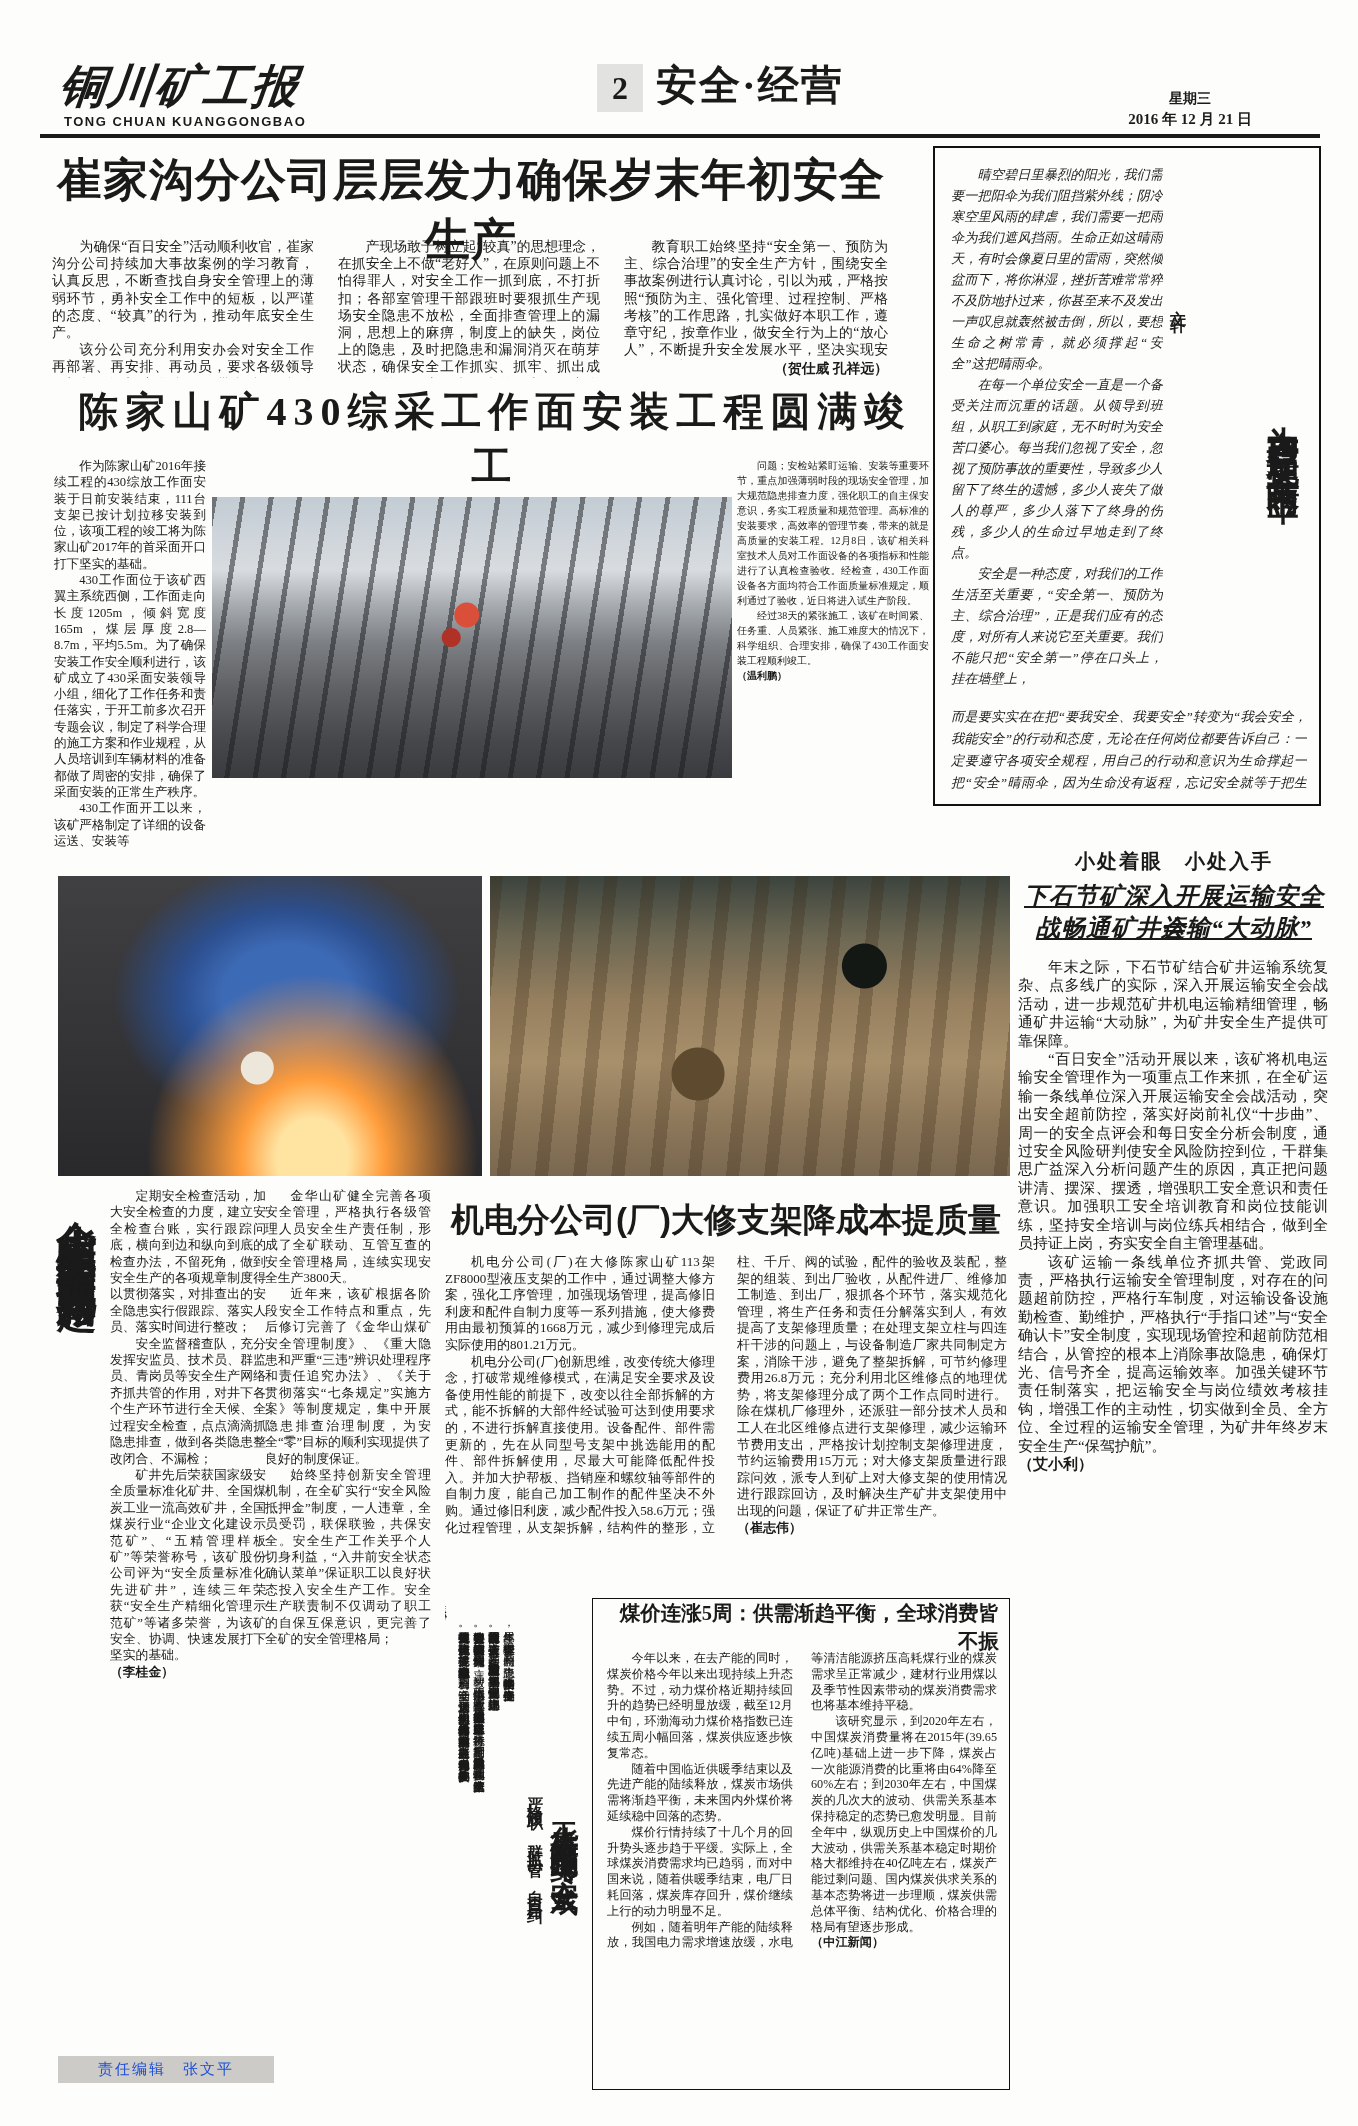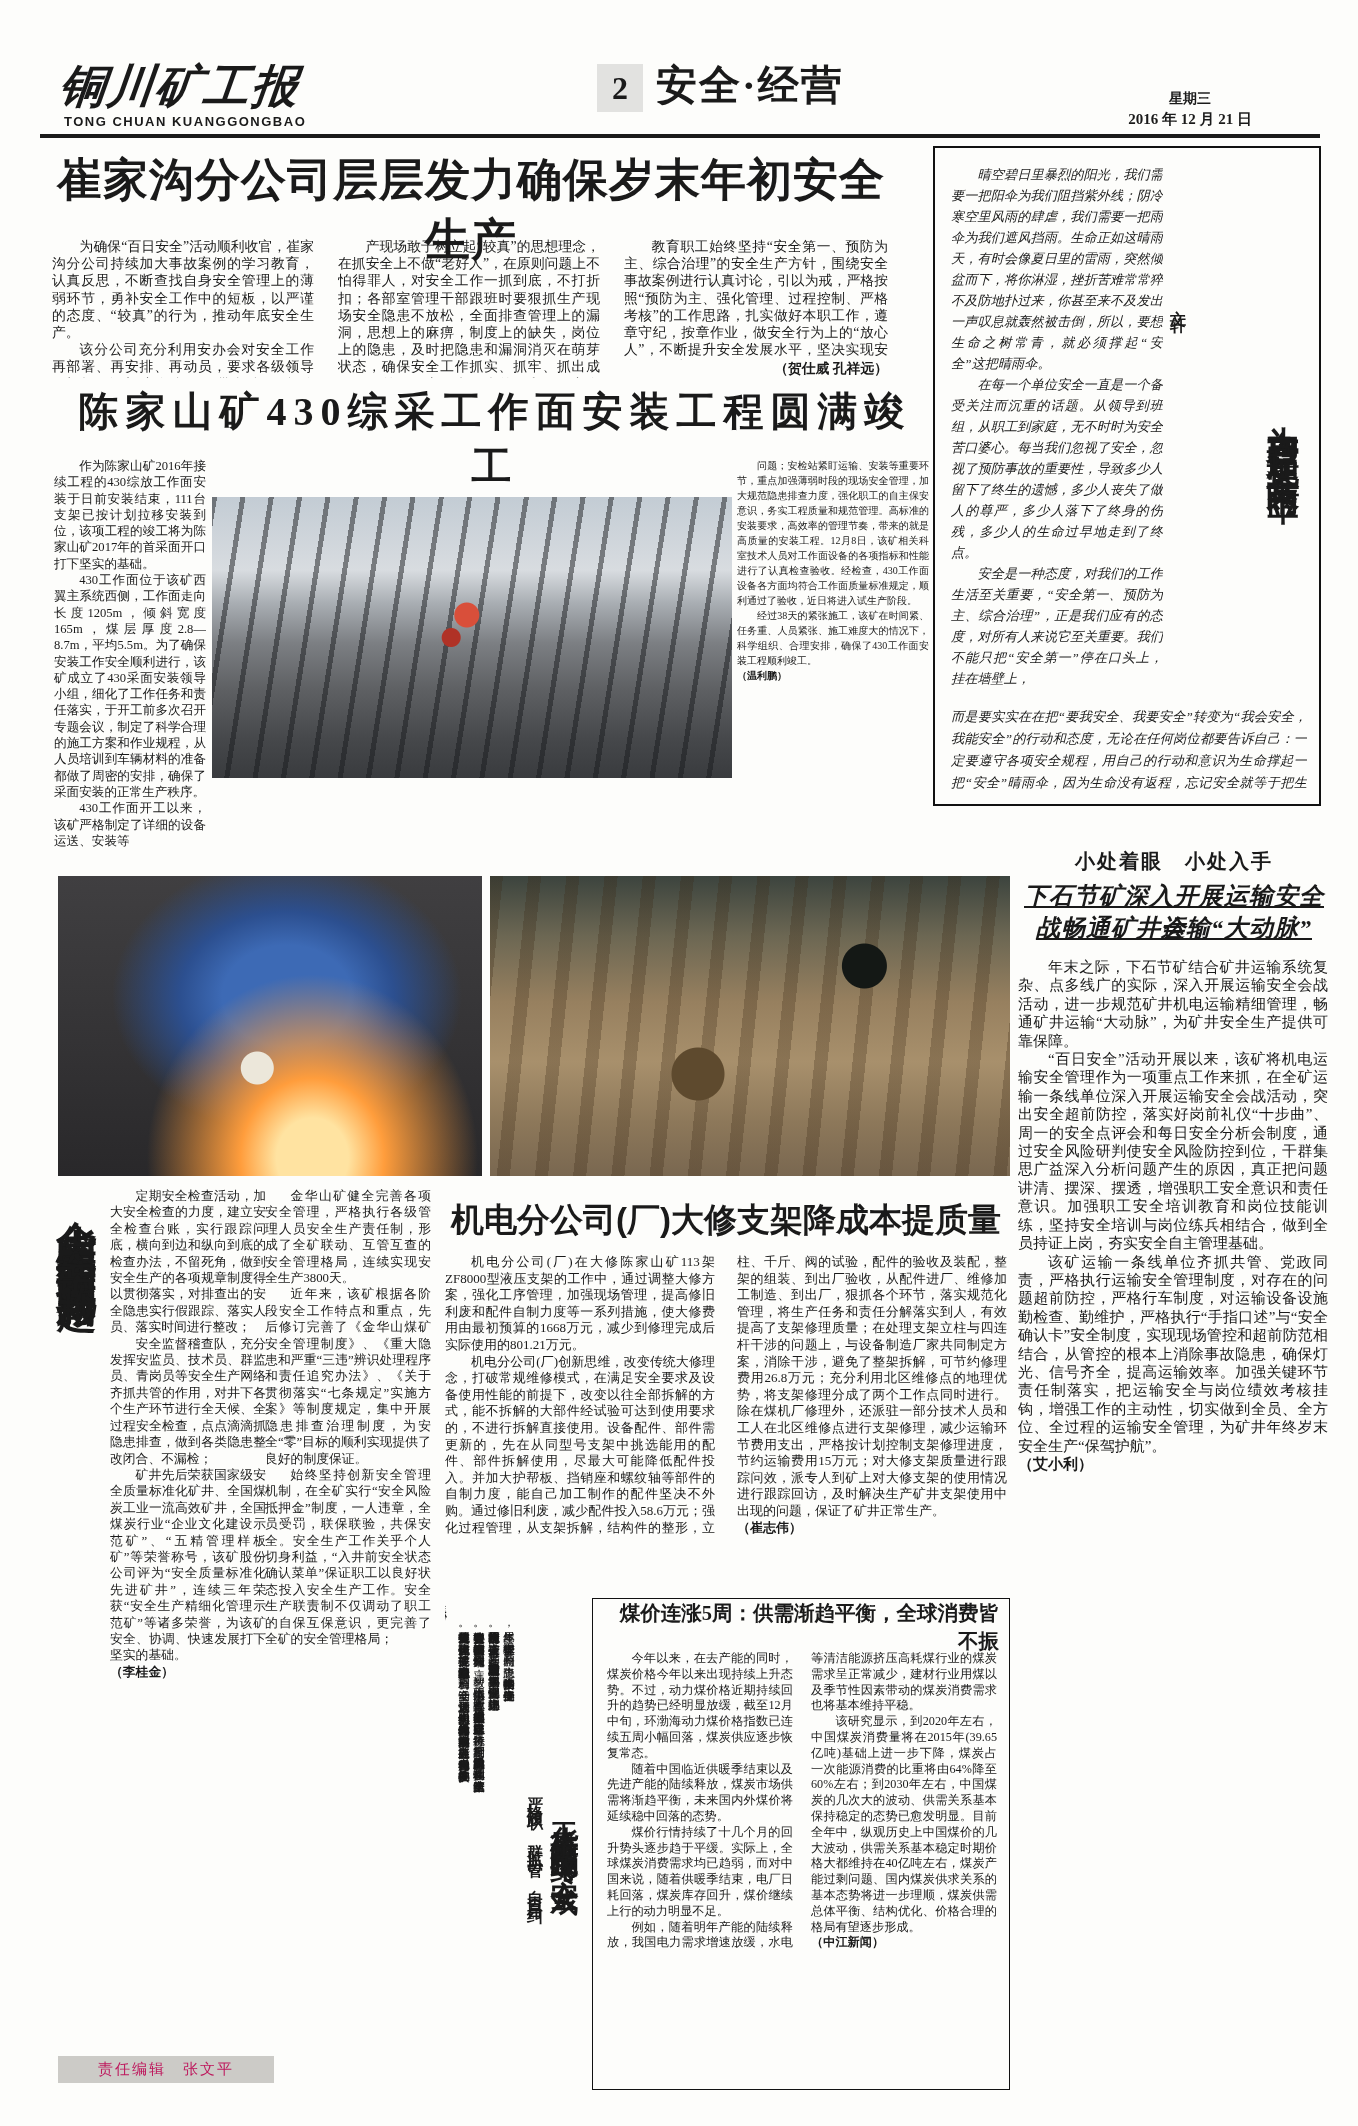--- a/index.html
+++ b/index.html
@@ -74,21 +74,21 @@
       radial-gradient(circle at 40% 66%, #5e4a2e 0 26px, rgba(94,74,46,0) 27px),
       repeating-linear-gradient(96deg, rgba(58,40,20,.28) 0 13px, rgba(0,0,0,0) 13px 38px),
       linear-gradient(180deg,#3c443e 0%,#6c6753 20%,#97805f 42%,#a8906c 62%,#8d785a 82%,#796750 100%);}
   
   .jin-vert{position:absolute;left:52px;top:1188px;width:52px;height:856px;writing-mode:vertical-rl;
     font-size:40px;font-weight:900;letter-spacing:4px;}
   .jin-col{position:absolute;top:1188px;height:856px;font-size:12.8px;line-height:16.4px;overflow:hidden;}
   .jin-colA{left:110px;width:156px;}
   .jin-colB{left:265px;width:166px;}
   .footer-bar{position:absolute;left:58px;top:2056px;width:216px;height:27px;background:#cccbc7;
-    text-align:center;line-height:27px;font-size:15px;color:#be185d;letter-spacing:2px;}
+    text-align:center;line-height:27px;font-size:15px;color:#1d4ed8;letter-spacing:2px;}
   
   .jid-headline{position:absolute;left:445px;top:1198px;width:562px;text-align:center;
     font-family:"Liberation Sans",sans-serif;font-weight:900;font-size:33px;}
   .jid-body{position:absolute;left:445px;top:1254px;width:562px;height:332px;
     font-size:13px;line-height:16.6px;column-count:2;column-gap:22px;overflow:hidden;}
   
   .yu-block{position:absolute;left:445px;top:1600px;width:138px;height:486px;writing-mode:vertical-rl;overflow:hidden;}
   .yu-title{font-size:28px;font-weight:900;letter-spacing:4px;text-align:center;height:100%;}
   .yu-sub{font-size:16px;font-weight:bold;letter-spacing:6px;text-align:center;height:100%;padding-left:8px;}
   .yu-text{font-size:11.5px;line-height:15px;height:100%;padding-left:8px;}

